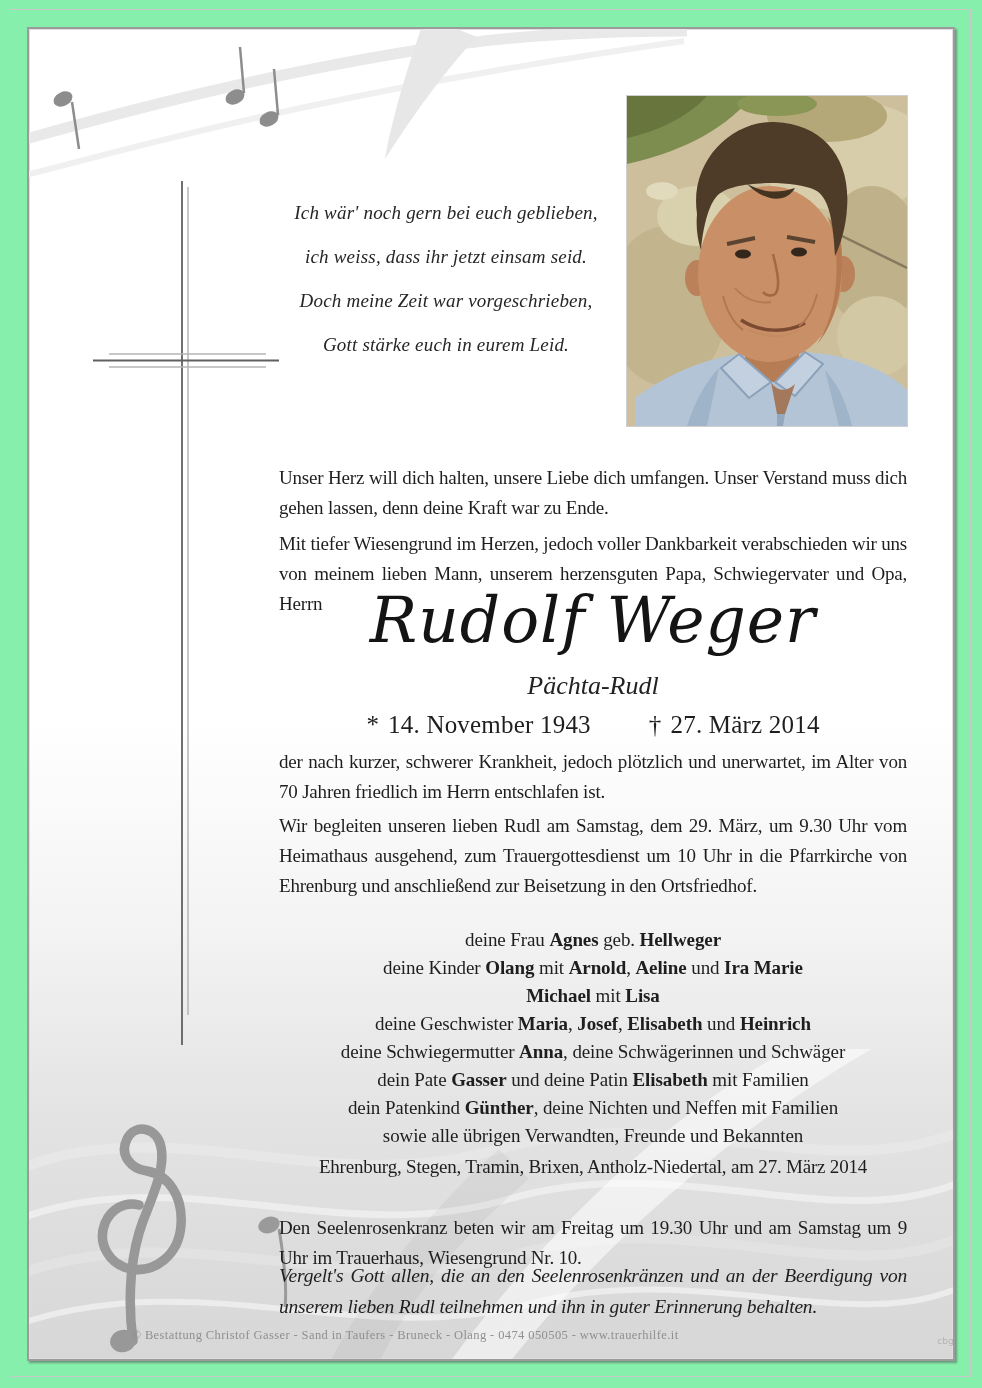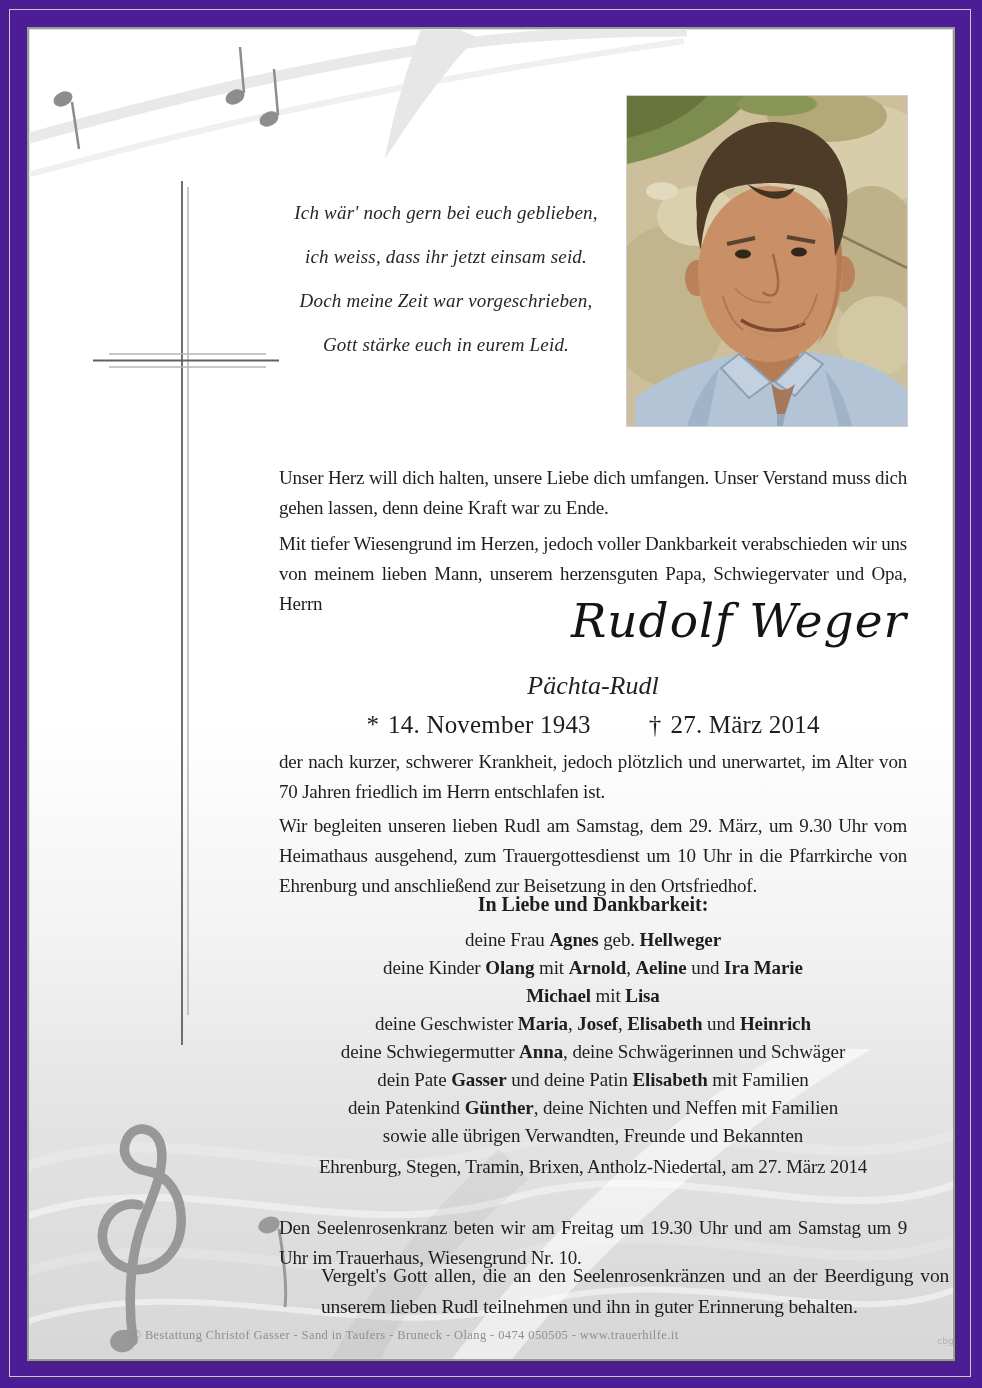--- a/index.html
+++ b/index.html
@@ -1,48 +1,48 @@
 <!DOCTYPE html>
 <html><head>
 <meta charset="utf-8">
 <style>
   html,body{margin:0;padding:0;}
   body{
     width:982px;height:1388px;background:#ffffff;
     font-family:"Liberation Serif", serif;color:#1e1e1e;
   }
-  .page{position:relative;width:982px;height:1388px;background:#4c1d95;overflow:hidden;}
+  .page{position:relative;width:982px;height:1388px;background:#86efac;overflow:hidden;}
   .outer-frame{position:absolute;left:9px;top:9px;width:962px;height:1368px;
     border:1px solid #c9c9c9;box-sizing:border-box;}
   .card{
     position:absolute;left:27px;top:27px;width:928px;height:1334px;box-sizing:border-box;
     border:2px solid #9b9b9b;
     box-shadow:inset 0 0 0 1px #dedede, 1.5px 1.5px 2px rgba(60,60,60,.45);
     background:linear-gradient(180deg,#ffffff 0%,#ffffff 52%,#f3f3f3 68%,#e3e3e3 82%,#d7d7d7 100%);
     overflow:hidden;
   }
   .abs{position:absolute;}
   .decor{pointer-events:none;}
   
   .col{left:250px;width:628px;}
   .para{font-size:19px;line-height:30px;letter-spacing:-0.2px;text-align:justify;}
   .poem{left:157px;top:162px;width:520px;text-align:center;font-style:italic;
         font-size:19px;line-height:44px;letter-spacing:.2px;color:#262626;}
-  .name{top:552px;text-align:right;font-family:"DejaVu Serif",serif;font-style:italic;
-        font-size:47px;line-height:80px;color:#141414;letter-spacing:1px;}
+  .name{top:552px;text-align:center;font-family:"DejaVu Serif",serif;font-style:italic;
+        font-size:63px;line-height:80px;color:#141414;letter-spacing:1px;}
   .nickname{top:642px;text-align:center;font-style:italic;font-size:26px;color:#222;}
   .dates{top:682px;text-align:center;font-size:25px;letter-spacing:.2px;}
   .dates .gap{display:inline-block;width:58px;}
   .dates .sym{display:inline-block;margin-right:9px;}
   .heading{top:864px;text-align:center;font-weight:bold;font-size:20px;}
   .family{top:897px;text-align:center;font-size:19px;line-height:28px;letter-spacing:-0.1px;}
   .family .seg-b{font-weight:bold;}
   .places{top:1127px;text-align:center;font-size:19px;letter-spacing:-0.2px;}
   .rosary{top:1169px;margin-top:15px;}
-  .thanks{top:1231px;font-size:19.5px;line-height:31px;margin-left:42px;}
+  .thanks{top:1231px;font-style:italic;font-size:19.5px;line-height:31px;}
   .footer{top:1299px;left:0;width:752px;text-align:center;font-size:12.5px;
           color:#8f8f8f;letter-spacing:.4px;}
   .print-code{top:1307px;left:896px;width:58px;text-align:center;font-size:9px;
           color:#b3b3b3;font-family:"DejaVu Sans",sans-serif;}
   .photo-frame{left:597px;top:66px;width:282px;height:332px;border:1px solid #cfcfcf;
           box-sizing:border-box;background:#cdbf9b;}
   .photo-frame svg{display:block;}
 </style>
 </head>
 <body>
@@ -152,21 +152,20 @@
 
     <div class="abs col name">Rudolf Weger</div>
     <div class="abs col nickname">Pächta-Rudl</div>
     <div class="abs col dates">
       <span class="sym">*</span><span>14. November 1943</span><span class="gap"></span><span class="sym">†</span><span>27. März 2014</span>
     </div>
 
     <div class="abs col para" style="top:718px;">der nach kurzer, schwerer Krankheit, jedoch plötzlich und unerwartet, im Alter von 70 Jahren friedlich im Herrn entschlafen ist.</div>
     <div class="abs col para" style="top:782px;">Wir begleiten unseren lieben Rudl am Samstag, dem 29. März, um 9.30 Uhr vom Heimathaus ausgehend, zum Trauergottesdienst um 10 Uhr in die Pfarrkirche von Ehrenburg und anschließend zur Beisetzung in den Ortsfriedhof.</div>
 
-    <div class="abs col heading">In Liebe und Dankbarkeit:</div>
     <div class="abs col family">
       <div><span>deine Frau </span><span class="seg-b">Agnes</span><span> geb. </span><span class="seg-b">Hellweger</span></div>
       <div><span>deine Kinder </span><span class="seg-b">Olang</span><span> mit </span><span class="seg-b">Arnold</span><span>, </span><span class="seg-b">Aeline</span><span> und </span><span class="seg-b">Ira Marie</span></div>
       <div><span class="seg-b">Michael</span><span> mit </span><span class="seg-b">Lisa</span></div>
       <div><span>deine Geschwister </span><span class="seg-b">Maria</span><span>, </span><span class="seg-b">Josef</span><span>, </span><span class="seg-b">Elisabeth</span><span> und </span><span class="seg-b">Heinrich</span></div>
       <div><span>deine Schwiegermutter </span><span class="seg-b">Anna</span><span>, deine Schwägerinnen und Schwäger</span></div>
       <div><span>dein Pate </span><span class="seg-b">Gasser</span><span> und deine Patin </span><span class="seg-b">Elisabeth</span><span> mit Familien</span></div>
       <div><span>dein Patenkind </span><span class="seg-b">Günther</span><span>, deine Nichten und Neffen mit Familien</span></div>
       <div><span>sowie alle übrigen Verwandten, Freunde und Bekannten</span></div>
     </div>

